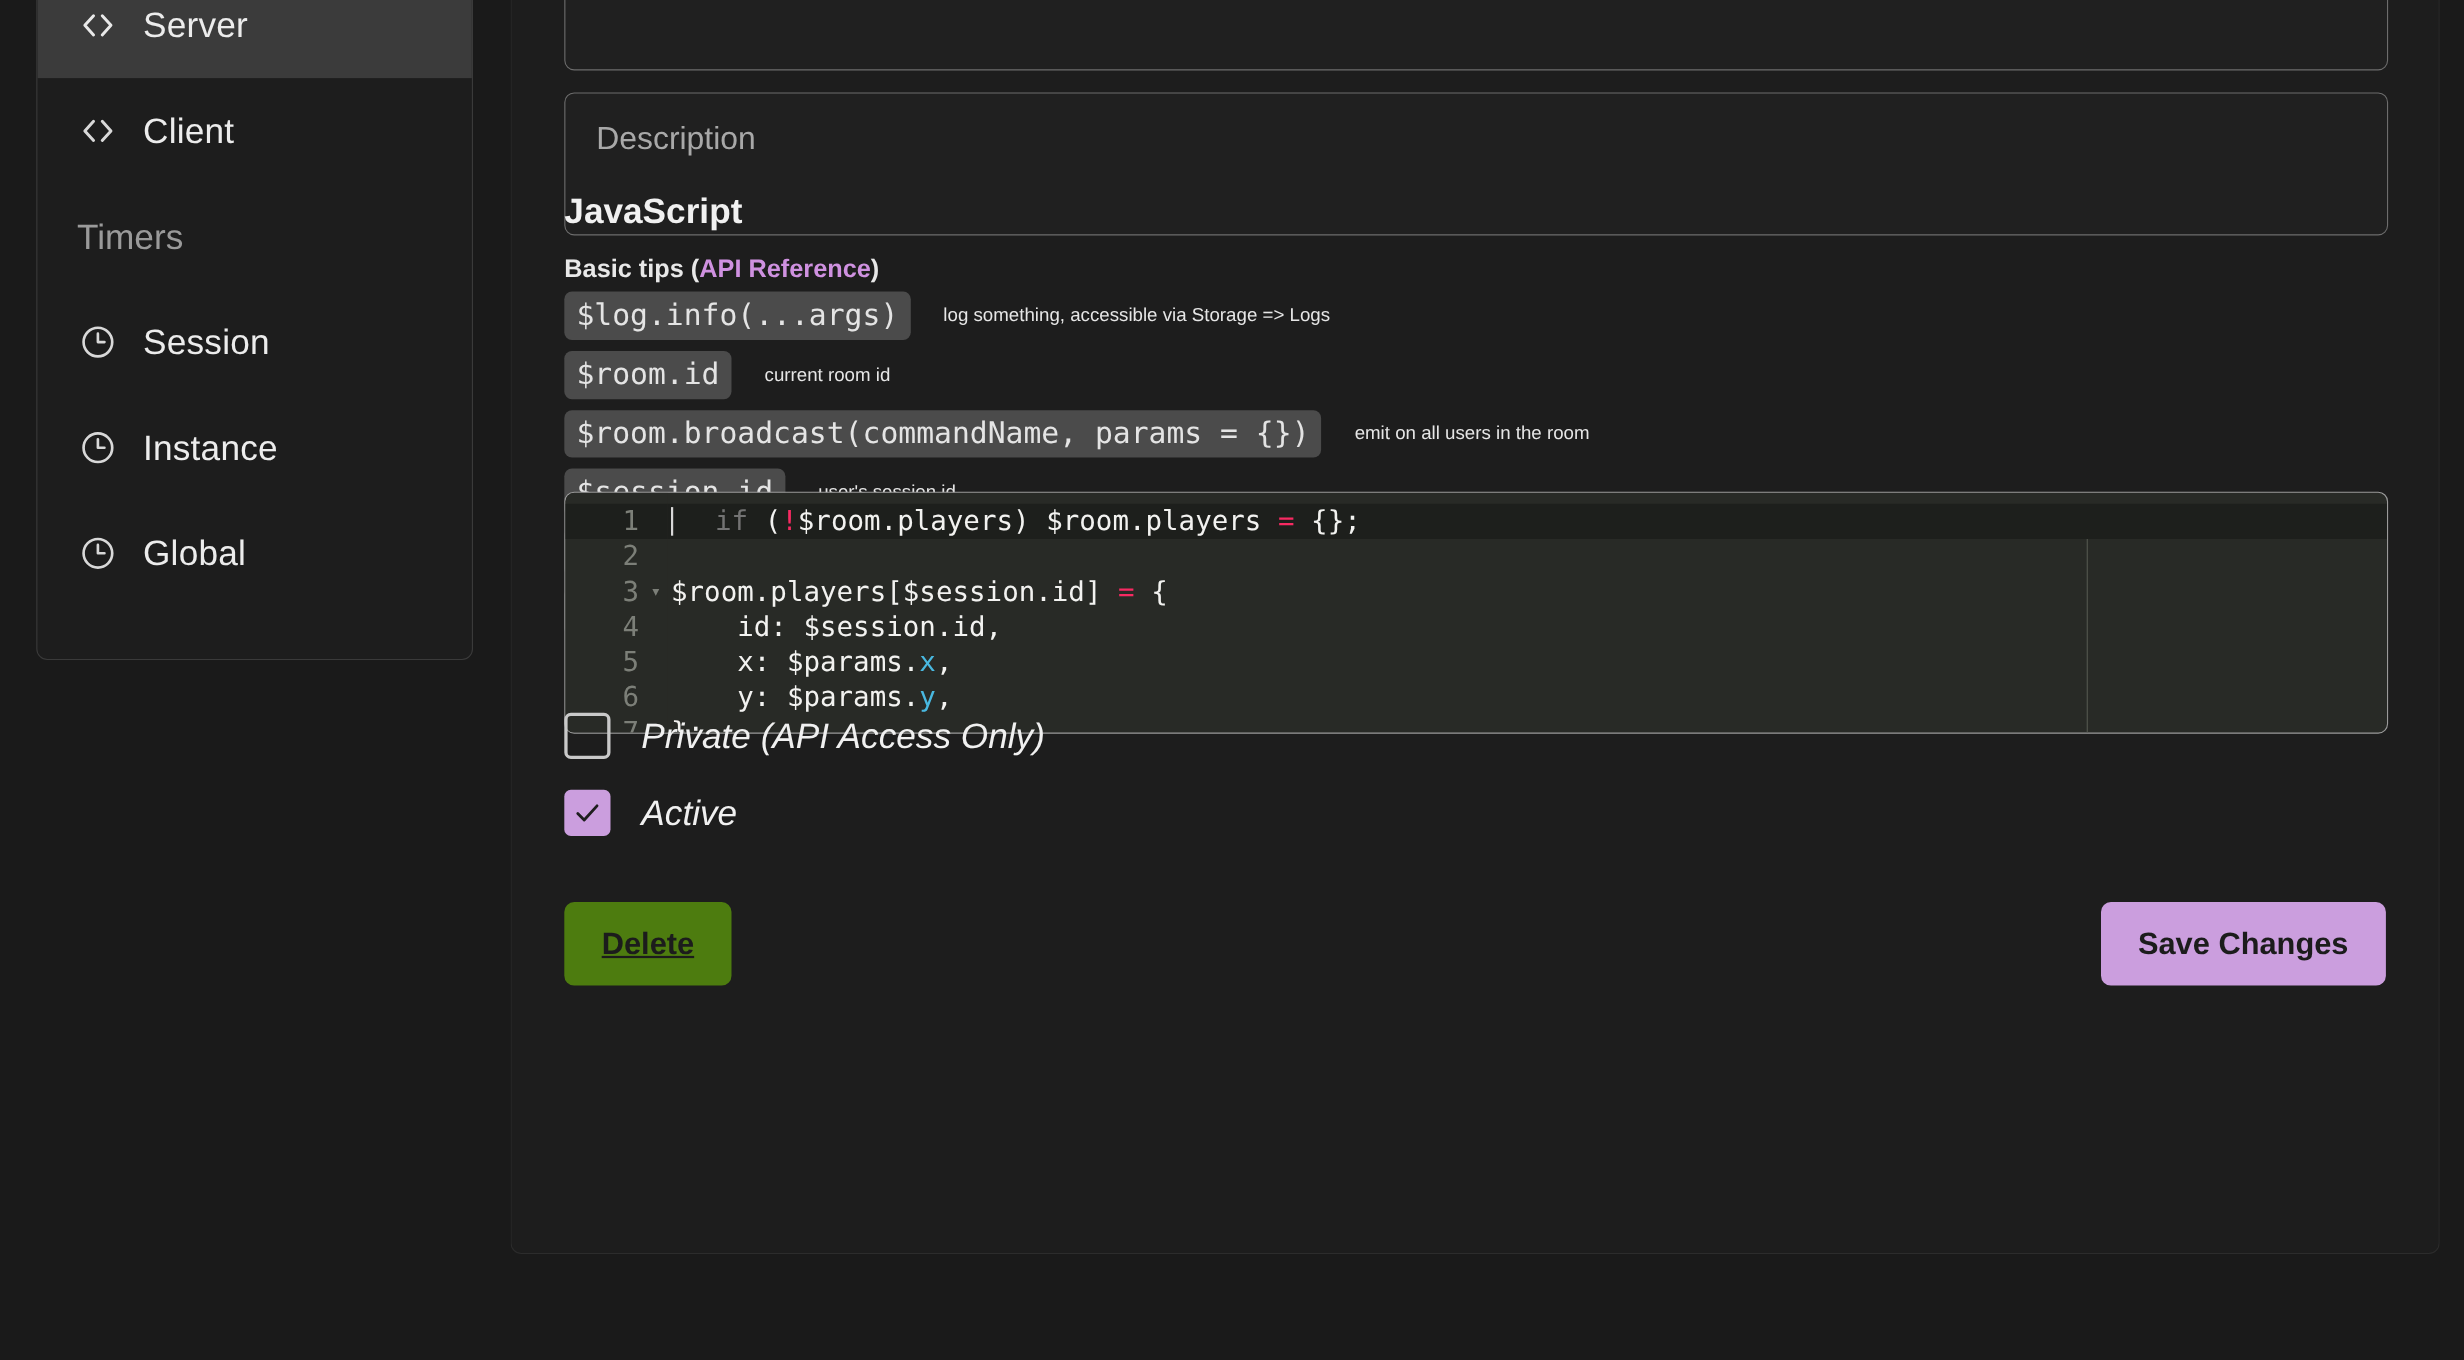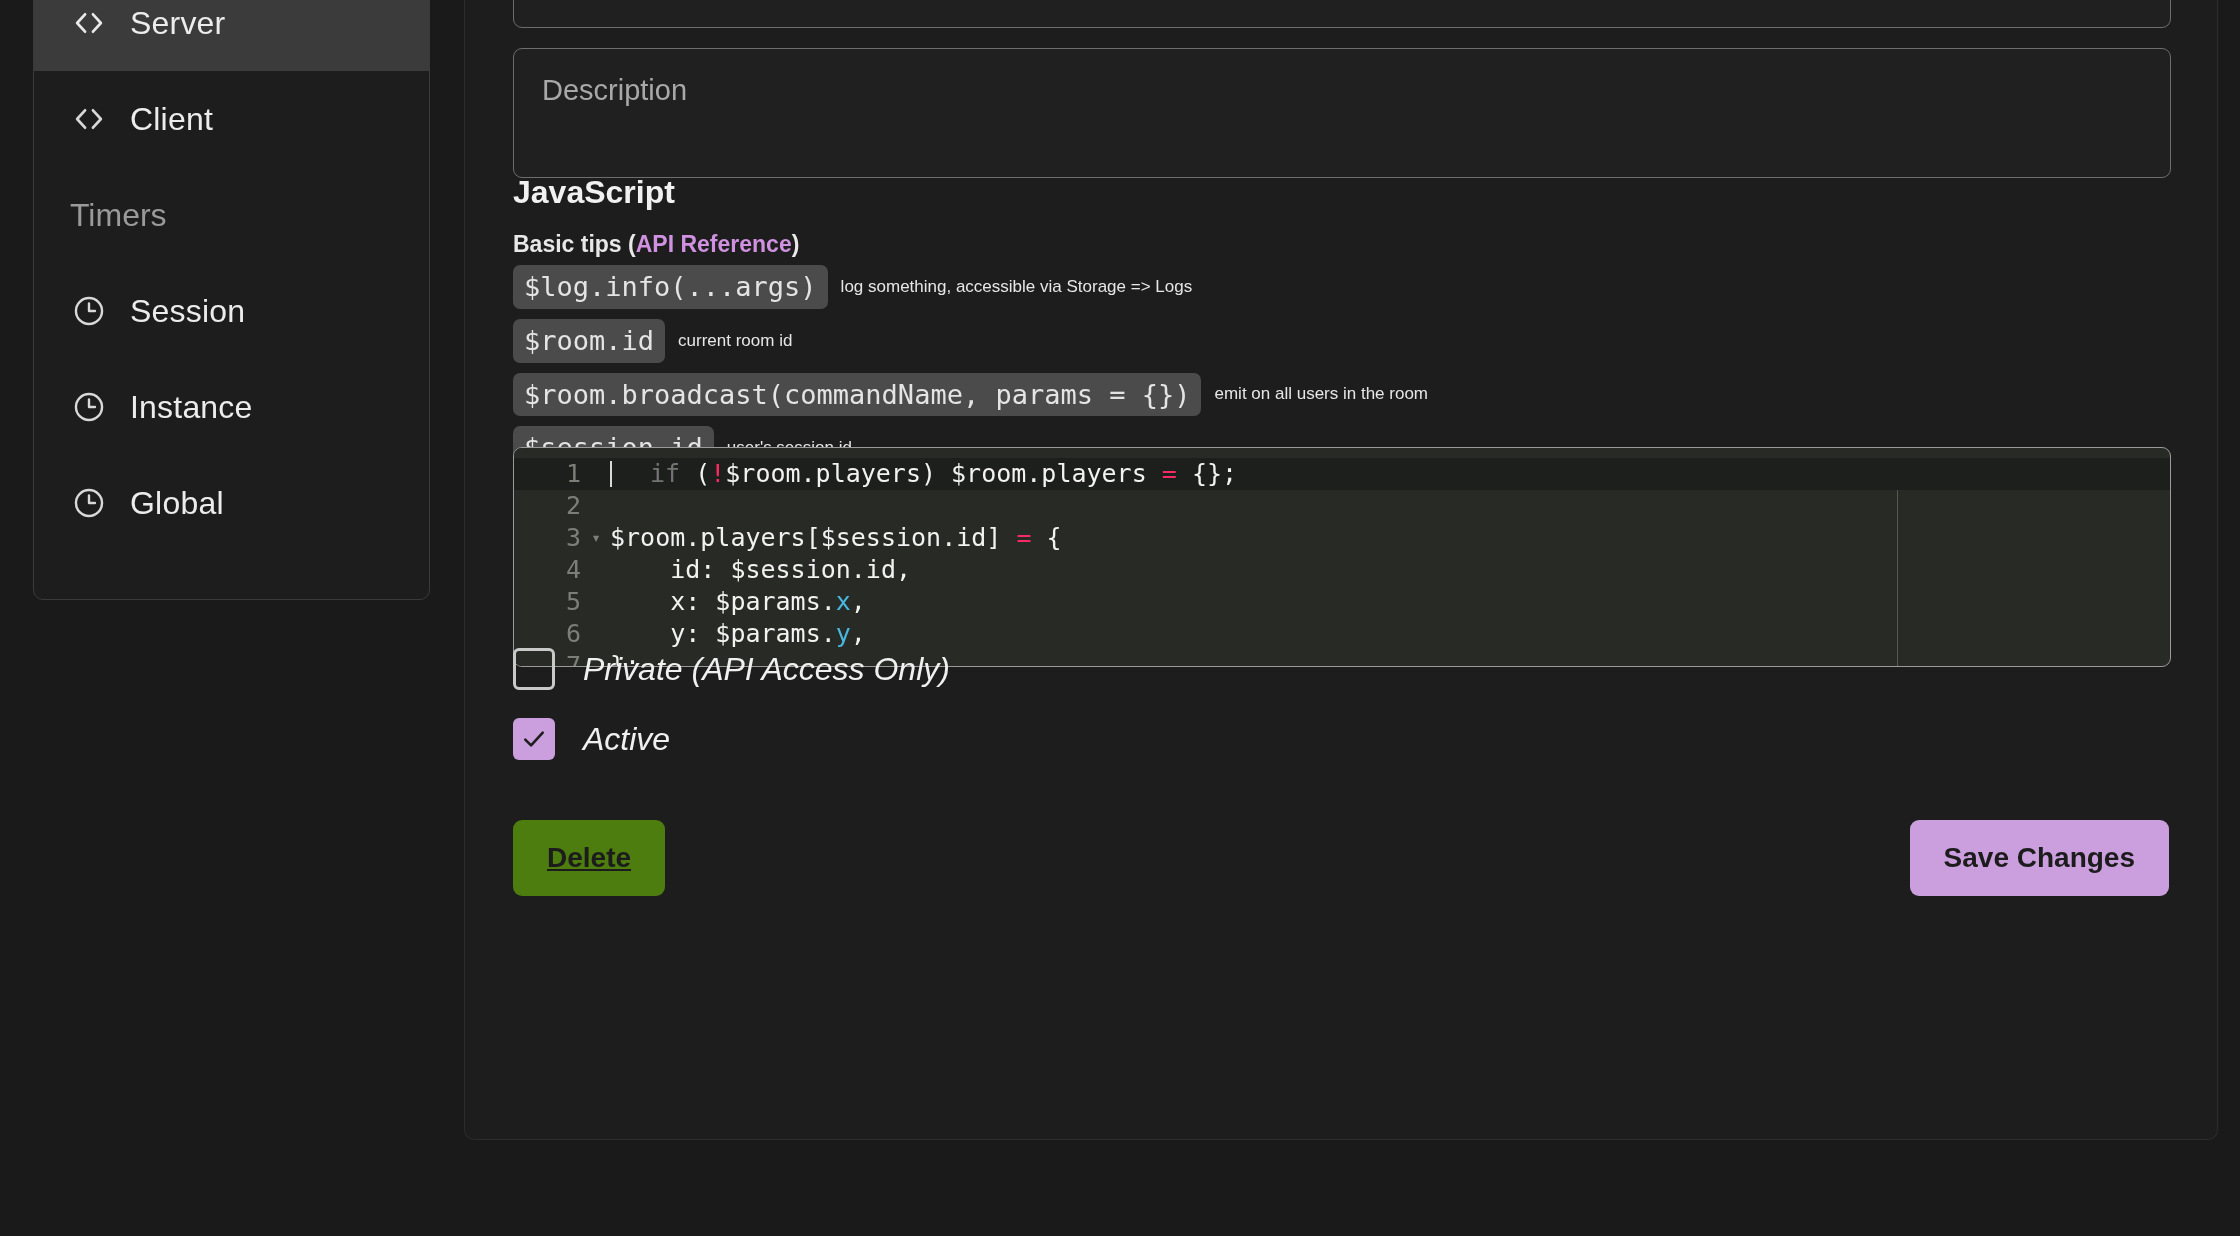--- a/index.html
+++ b/index.html
@@ -88,20 +88,21 @@
     width: 1658px;
     background: #202020;
     border: 1px solid #6d6d6d;
     border-radius: 9px;
     color: #b6b6b6;
     font-size: 29px;
     font-family: "Liberation Sans", sans-serif;
     padding: 22px 28px;
     outline: none;
     resize: none;
+    margin-top: 36px;
   }
   .text-field::placeholder { color: #a8a8a8; }
 
   #name-field { top: 190px; height: 88px; }
   #desc-field { top: 298px; height: 130px; line-height: 1.35; }
 
   
   .sec-title {
     position: absolute;
     left: 0; top: 424px;
@@ -127,21 +128,21 @@
     position: absolute;
     left: 0; top: 515px;
     display: flex;
     flex-direction: column;
     gap: 10px;
   }
 
   .tip-row {
     display: flex;
     align-items: center;
-    gap: 13px;
+    gap: 30px;
   }
   .tip-code {
     background: #4b4b4b;
     color: #e4e4e4;
     border-radius: 7px;
     padding: 5px 11px;
     font-family: "DejaVu Sans Mono", monospace;
     font-size: 27px;
     line-height: 1.25;
     white-space: pre;

